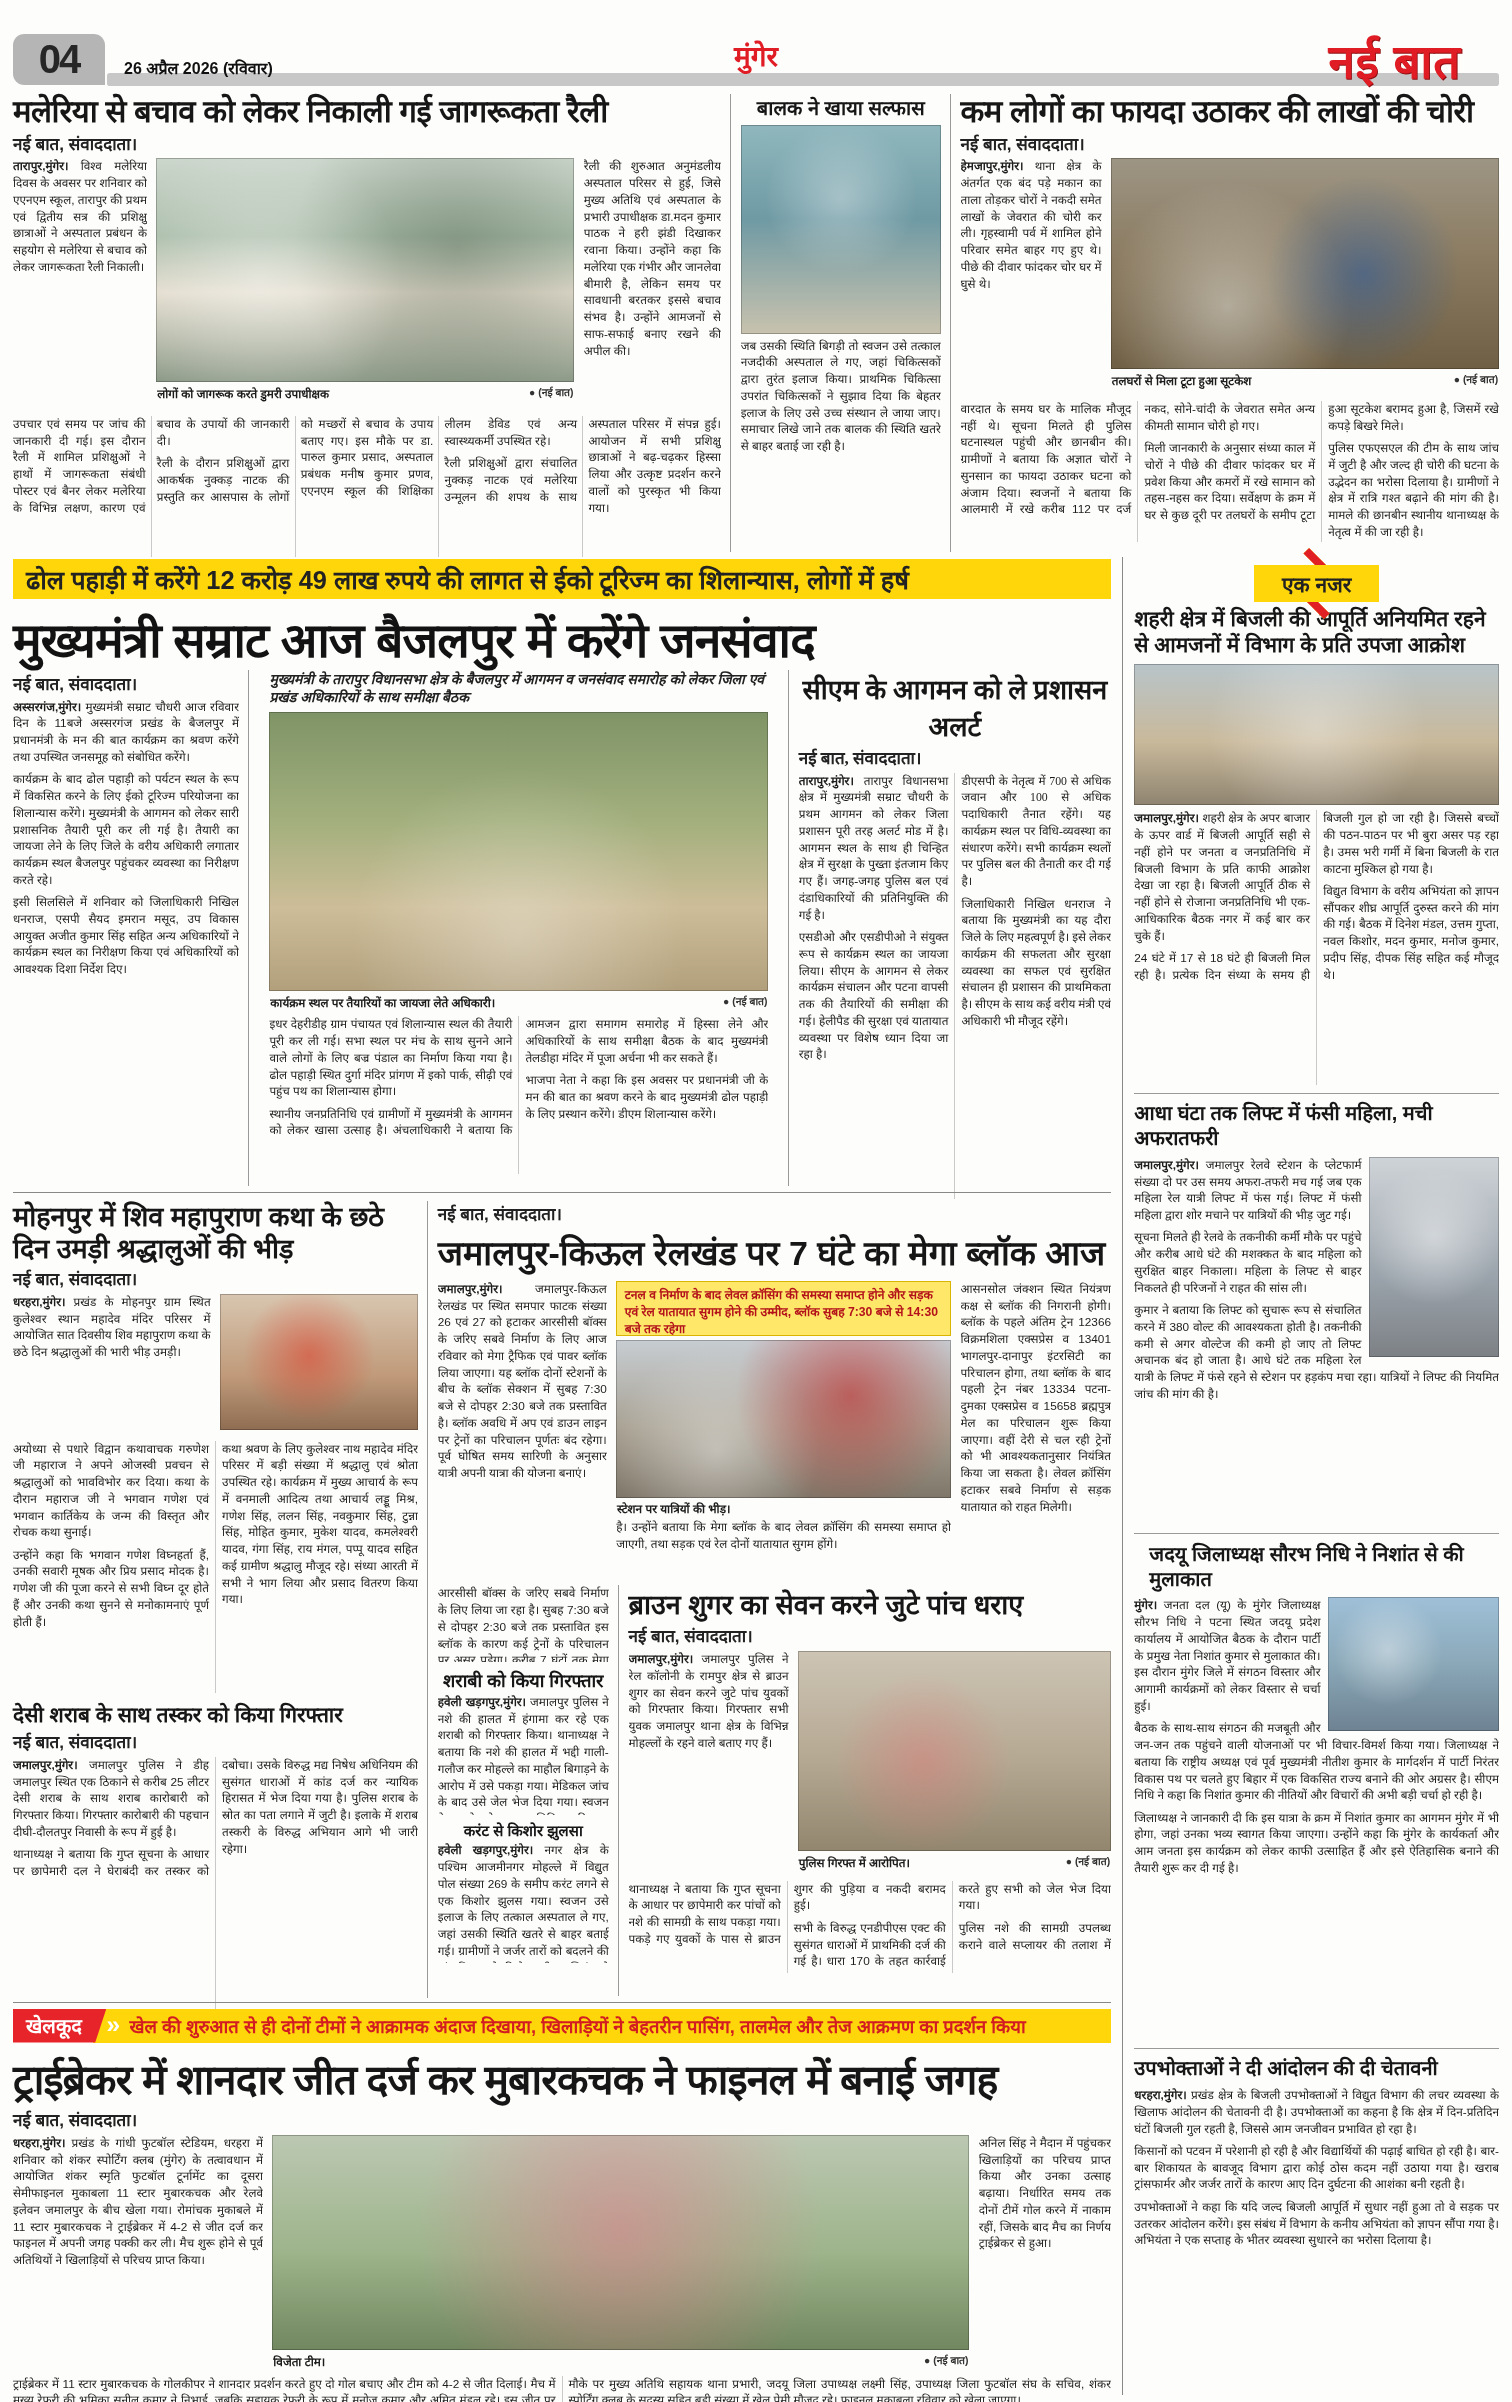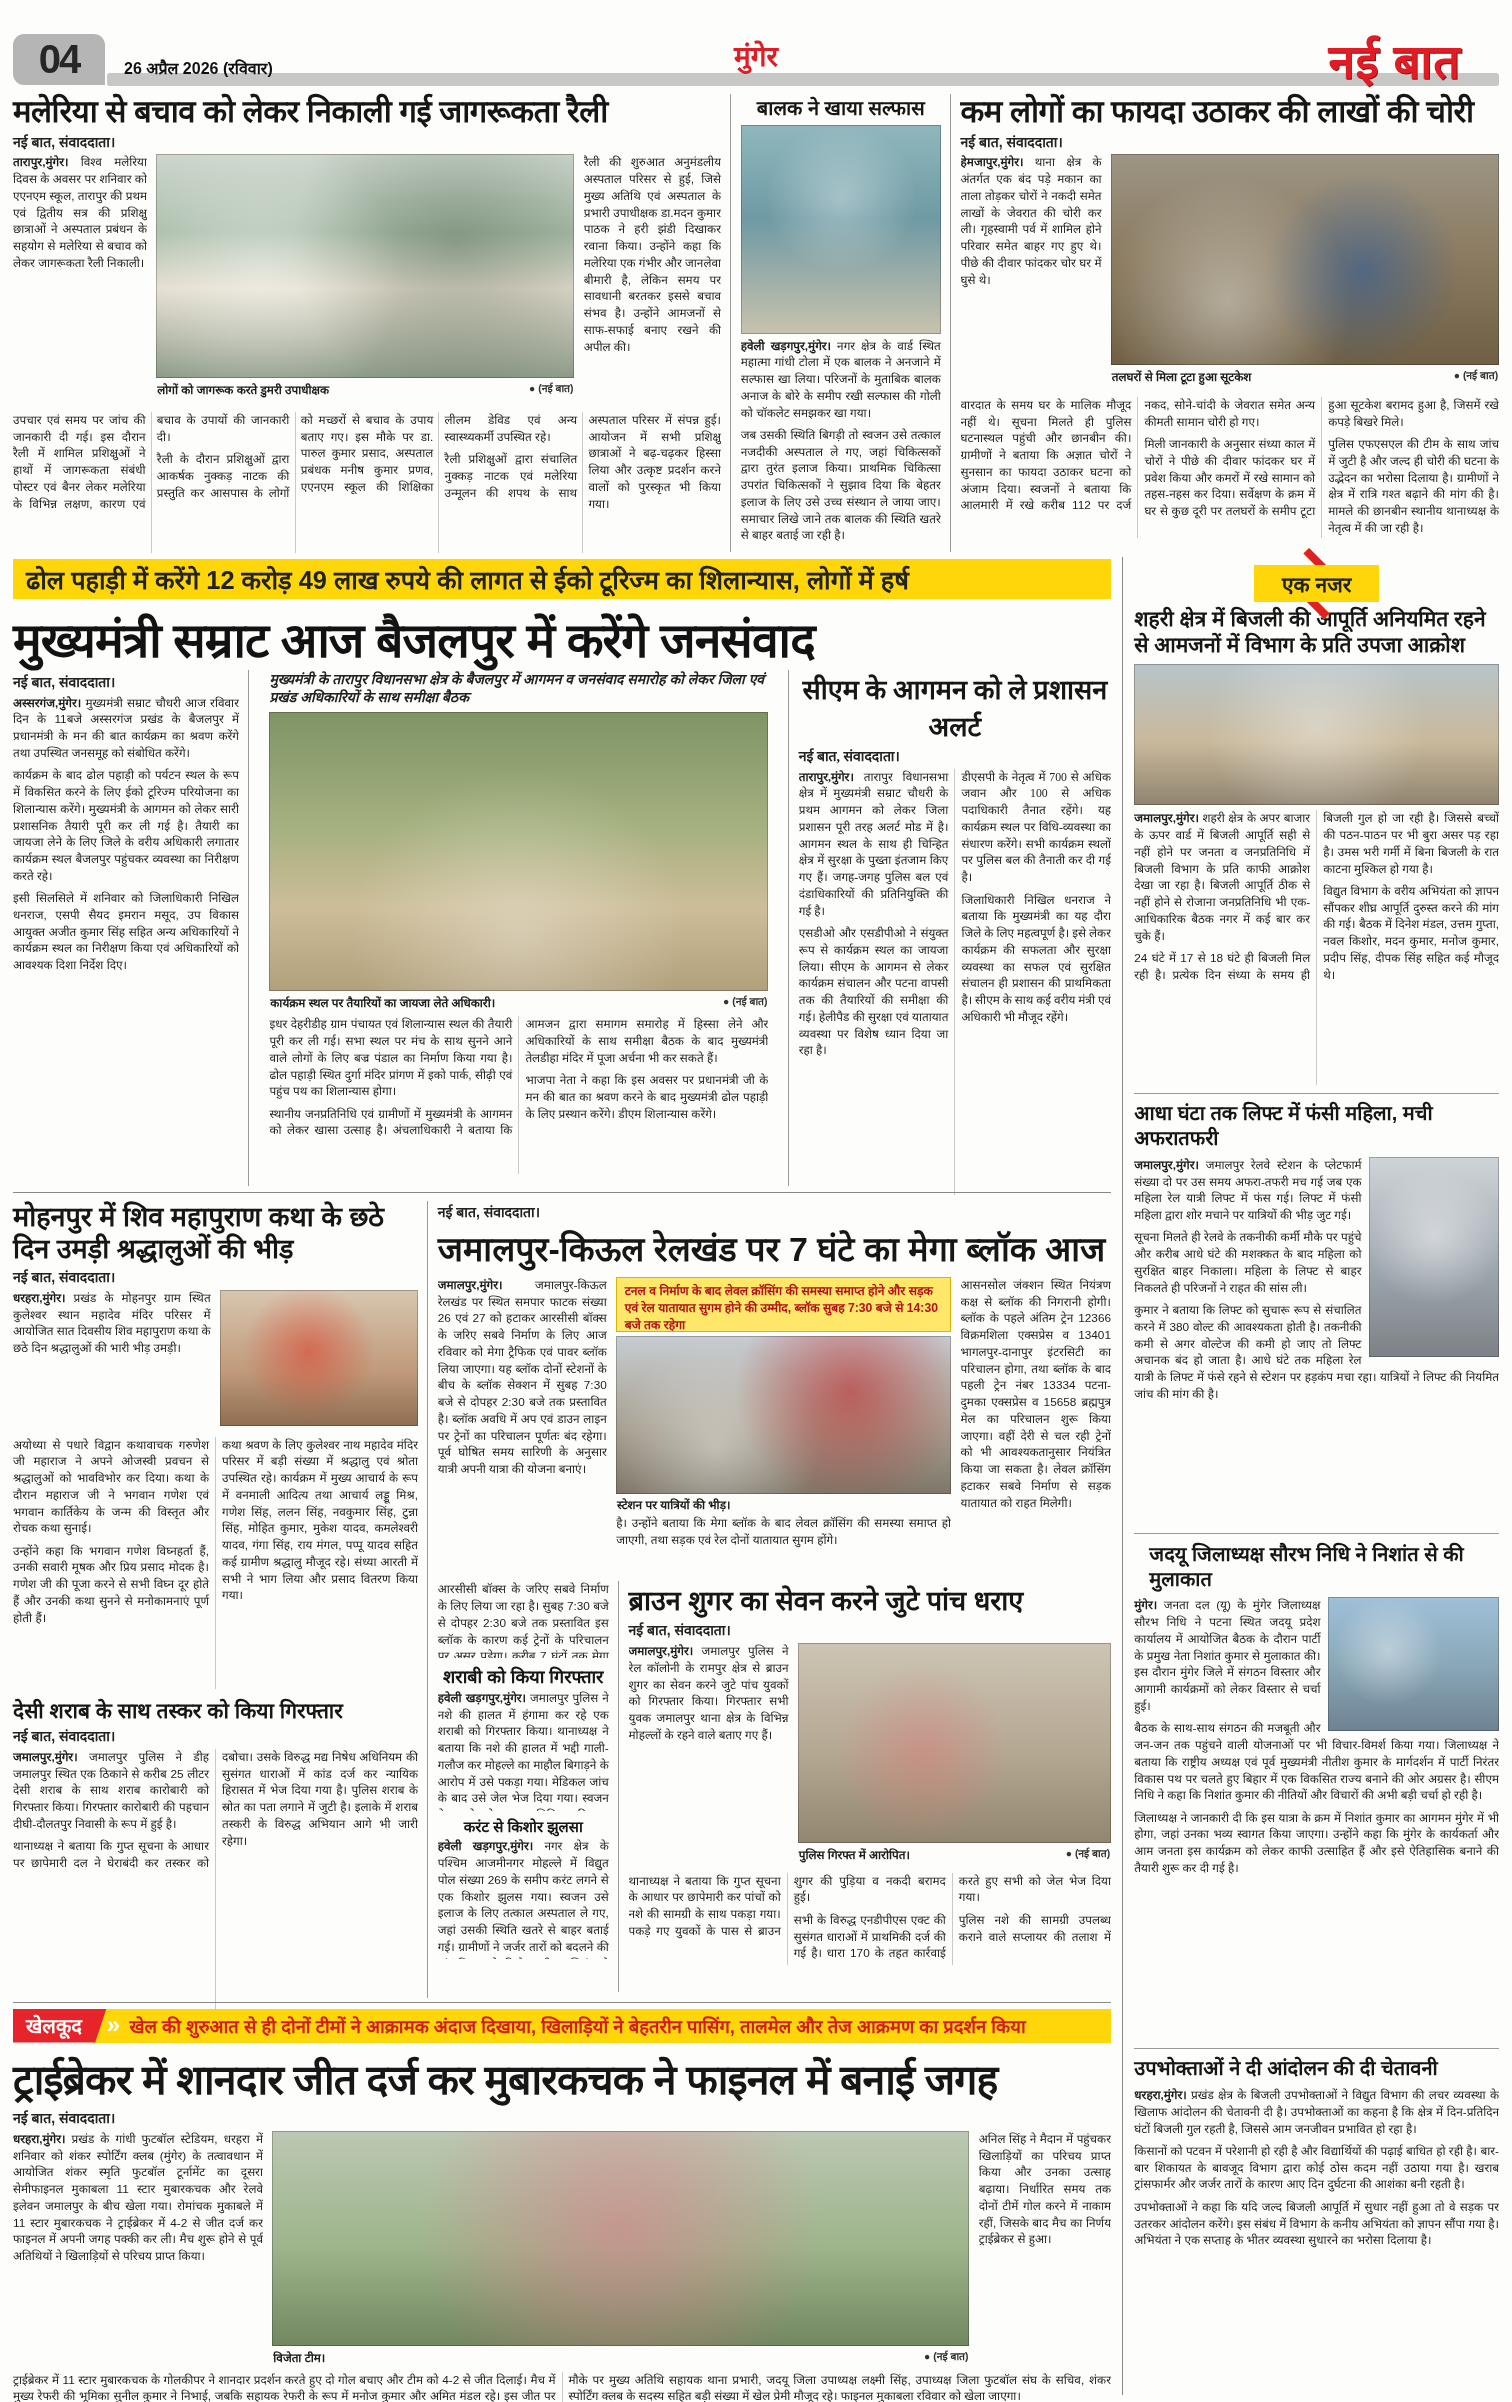--- a/index.html
+++ b/index.html
@@ -13,21 +13,21 @@
       display:flex;align-items:center;justify-content:center;}
   .pageno{font-size:40px;font-weight:800;color:#262626;letter-spacing:-1.9px;}
   .hdr-date{position:absolute;left:111px;top:24.5px;font-size:16px;font-weight:700;color:#111;}
   .hdr-city{position:absolute;left:50%;transform:translateX(-50%);top:3.8px;font-size:28px;font-weight:800;color:#e01d25;}
   .hdr-masthead{position:absolute;right:38px;top:-3.8px;font-size:47px;font-weight:800;color:#e01d25;
       text-shadow:0.9px 0.9px 0 #8c0e12;letter-spacing:0.9px;}
   
   .tx{overflow:hidden;text-align:justify;font-size:11.8px;line-height:1.42;color:#1d1d1d;}
   .bp{margin:0 0 5.6px 0;}
   .dl{font-weight:bold;}
-  .byline{font-size:14px;font-weight:700;color:#222;margin:1.9px 0 3.8px 0;}
+  .byline{font-size:17px;font-weight:700;color:#222;margin:1.9px 0 3.8px 0;}
   .caption{display:flex;justify-content:space-between;gap:7.5px;font-size:11.8px;font-weight:700;padding:2.8px 0.9px;}
   .credit{font-weight:700;white-space:nowrap;font-size:10.4px;color:#333;}
   .cols2{columns:2;column-gap:13px;column-rule:0.9px solid #c9c9c9;}
   .cols3{columns:3;column-gap:13px;column-rule:0.9px solid #c9c9c9;}
   .cols5{columns:5;column-gap:11.3px;column-rule:0.9px solid #c9c9c9;}
   h1,h2,h3{margin:0;color:#161616;}
   .h34{font-size:31px;font-weight:800;letter-spacing:-0.5px;line-height:1.15;}
   .h22c{font-size:20px;font-weight:800;text-align:center;}
   .row{display:flex;gap:9.4px;}
   
@@ -116,22 +116,20 @@
         <p class="bp">उपचार एवं समय पर जांच की जानकारी दी गई। इस दौरान रैली में शामिल प्रशिक्षुओं ने हाथों में जागरूकता संबंधी पोस्टर एवं बैनर लेकर मलेरिया के विभिन्न लक्षण, कारण एवं बचाव के उपायों की जानकारी दी।</p>
         <p class="bp">रैली के दौरान प्रशिक्षुओं द्वारा आकर्षक नुक्कड़ नाटक की प्रस्तुति कर आसपास के लोगों को मच्छरों से बचाव के उपाय बताए गए। इस मौके पर डा. पारुल कुमार प्रसाद, अस्पताल प्रबंधक मनीष कुमार प्रणव, एएनएम स्कूल की शिक्षिका लीलम डेविड एवं अन्य स्वास्थ्यकर्मी उपस्थित रहे।</p>
         <p class="bp">रैली प्रशिक्षुओं द्वारा संचालित नुक्कड़ नाटक एवं मलेरिया उन्मूलन की शपथ के साथ अस्पताल परिसर में संपन्न हुई। आयोजन में सभी प्रशिक्षु छात्राओं ने बढ़-चढ़कर हिस्सा लिया और उत्कृष्ट प्रदर्शन करने वालों को पुरस्कृत भी किया गया।</p>
       </div>
   </article>
 
   <article class="tb-mid">
     <h2 class="h22c">बालक ने खाया सल्फास</h2>
     <div class="img i-shop" style="height:209px;margin:3.8px 0;"></div>
     <div class="tx" style="height:209px;">
-      <p class="bp"><b class="dl">हवेली खड़गपुर,मुंगेर।</b>
-      <span>नगर क्षेत्र के वार्ड स्थित महात्मा गांधी टोला में एक बालक ने अनजाने में सल्फास खा लिया। परिजनों के मुताबिक बालक अनाज के बोरे के समीप रखी सल्फास की गोली को चॉकलेट समझकर खा गया।</span></p>
       <p class="bp">जब उसकी स्थिति बिगड़ी तो स्वजन उसे तत्काल नजदीकी अस्पताल ले गए, जहां चिकित्सकों द्वारा तुरंत इलाज किया। प्राथमिक चिकित्सा उपरांत चिकित्सकों ने सुझाव दिया कि बेहतर इलाज के लिए उसे उच्च संस्थान ले जाया जाए। समाचार लिखे जाने तक बालक की स्थिति खतरे से बाहर बताई जा रही है।</p>
     </div>
   </article>
 
   <article class="tb-right">
     <h1 class="h34">कम लोगों का फायदा उठाकर की लाखों की चोरी</h1>
     <div class="byline">नई बात, संवाददाता।</div>
     <div class="row" style="height:237px;">
       <div class="tx" style="width:141px;">
         <p class="bp"><b class="dl">हेमजापुर,मुंगेर।</b>

